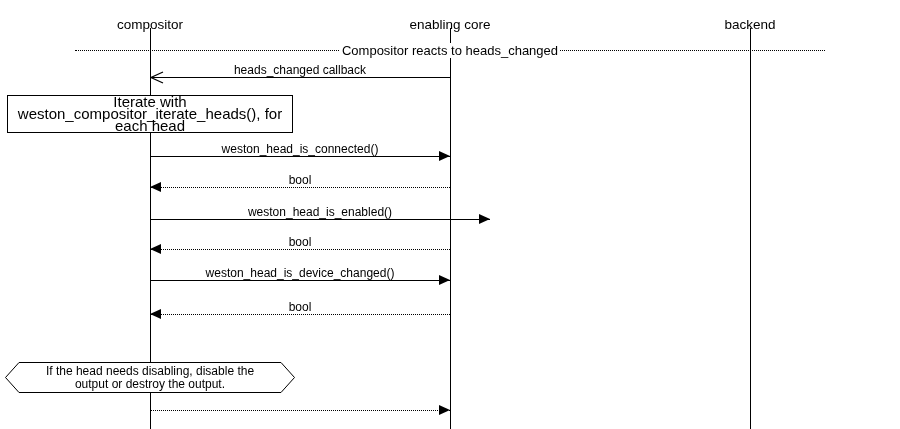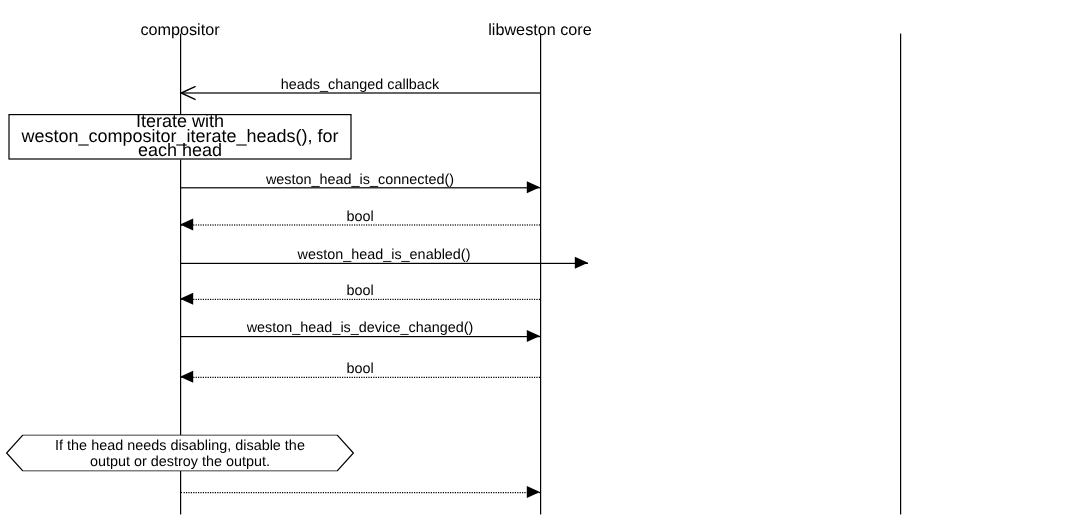--- a/index.html
+++ b/index.html
@@ -46,22 +46,27 @@
 </head>
 <body>
 
 <div class="canvas">
 
   <div class="lifeline" style="left:150px;"></div>
   <div class="lifeline" style="left:450px;"></div>
   <div class="lifeline" style="left:750px;"></div>
 
   <div class="pname" style="left:50px;">compositor</div>
-  <div class="pname" style="left:350px;">libweston core</div>
+  <div class="pname" style="left:350px;">enabling core</div>
+  <div class="pname" style="left:650px;">backend</div>
 
+  <div class="divider">
+    <div class="dl"></div>
+    <div class="dtext">Compositor reacts to heads_changed</div>
+  </div>
 
   <div class="msg" style="top:62px;">
     <div class="lbl">heads_changed callback</div>
     <div class="line"></div>
     <svg class="ah-open" viewBox="0 0 14 15">
       <path d="M13 2 L1 7.5 L13 13" fill="none" stroke="#000" stroke-width="1.2"></path>
     </svg>
   </div>
 
   <div class="note">Iterate with

